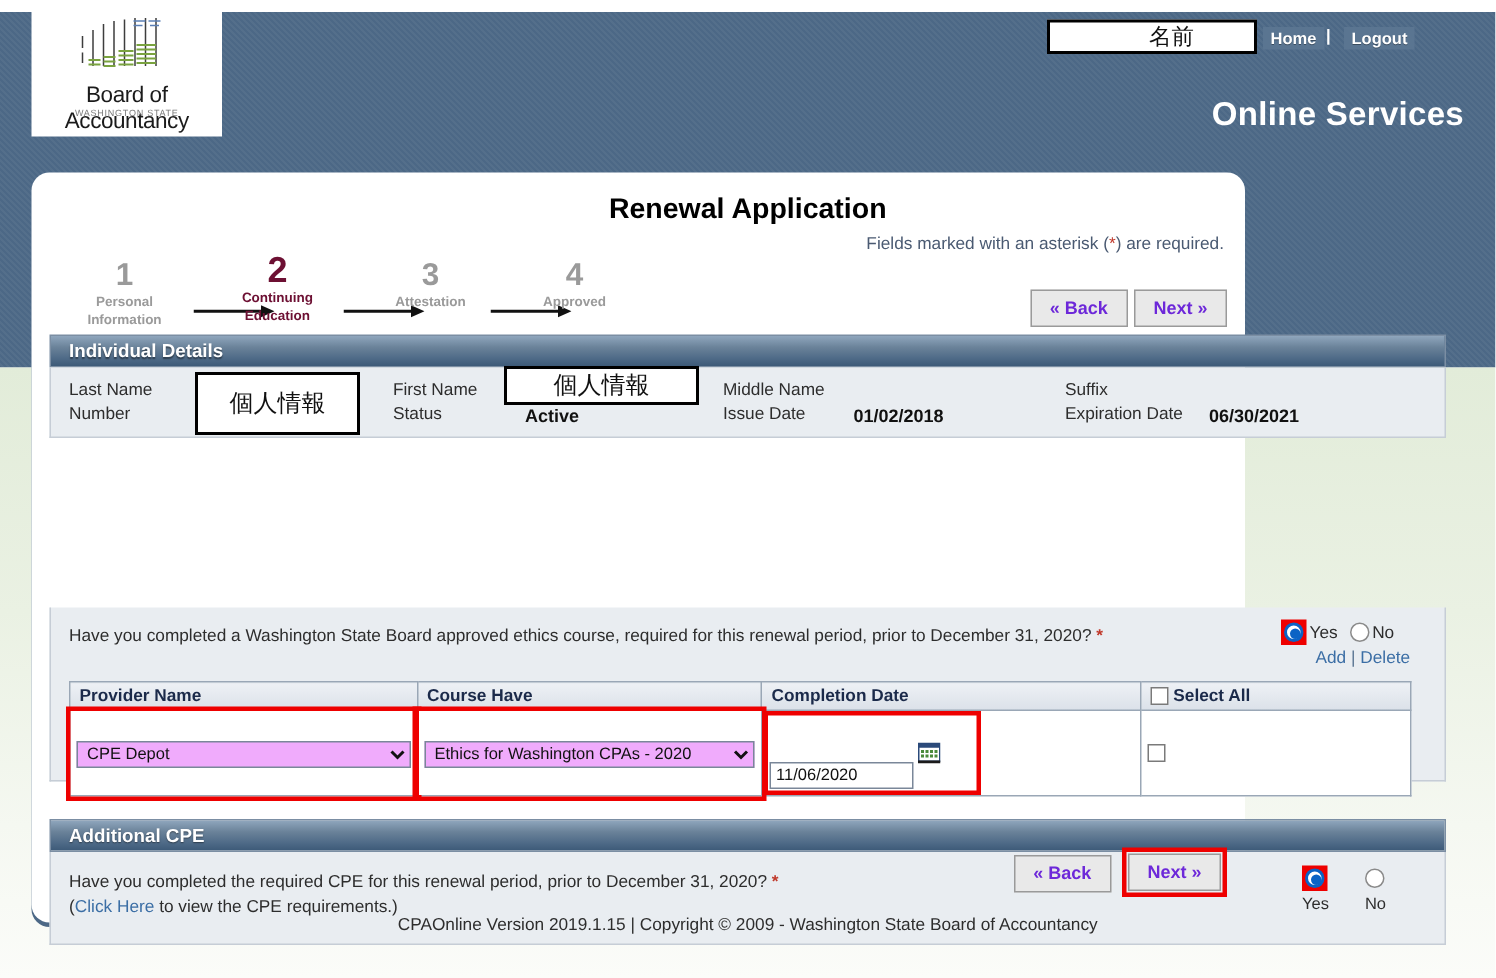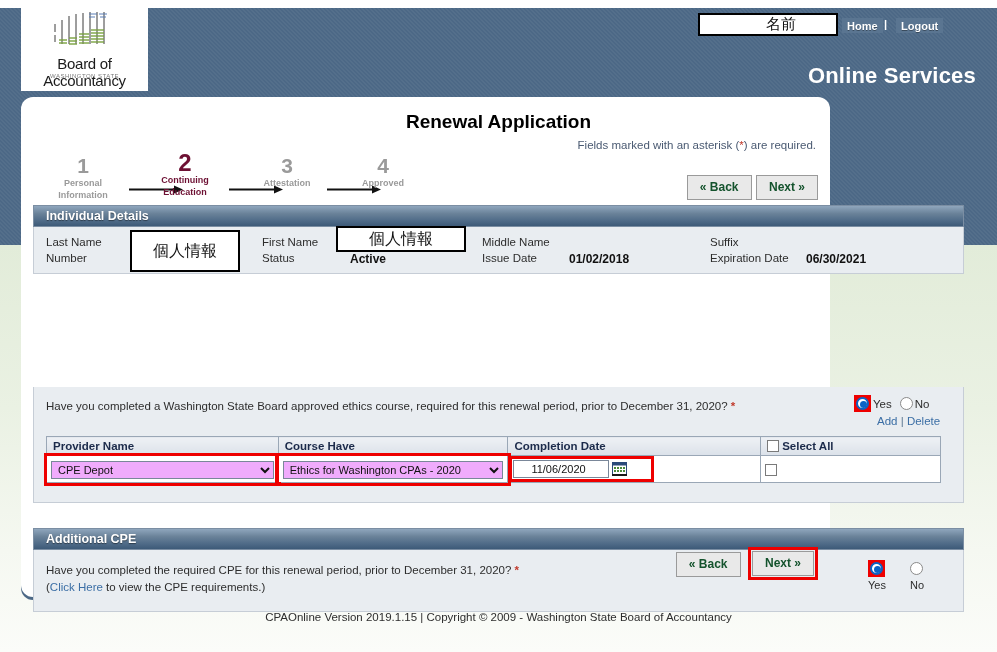--- a/index.html
+++ b/index.html
@@ -66,21 +66,21 @@
   #link-logout { left: 896px; }
 
   #online-services {
     position: absolute; left: 0; top: 63px; width: 976px;
     text-align: right; color: #ffffff; font-size: 22px; font-weight: bold;
     letter-spacing: .2px;
   }
 
   
   #card {
-    position: absolute; left: 21px; top: 97px; width: 809px; height: 500px;
+    position: absolute; left: 21px; top: 115px; width: 809px; height: 500px;
     background: #ffffff;
     border-radius: 12px;
     box-shadow: 0 3px 0 0 #4c6886;
   }
 
   #page-title {
     position: absolute; left: 0; top: 14px; width: 955px;
     text-align: center; font-size: 19px; font-weight: bold; color: #000;
   }
   #required-note {
@@ -103,21 +103,21 @@
   #step4 { left: 300px; top: 4px; }
   .arrow { position: absolute; top: 33px; width: 54px; height: 9px; }
   #arr1 { left: 92px; }
   #arr2 { left: 192px; }
   #arr3 { left: 290px; }
 
   
   .btn {
     display: inline-block; background: #e9e9e9;
     border: 1px solid #9a9a9a;
-    font-size: 12px; font-weight: bold; color: #14532d;
+    font-size: 12px; font-weight: bold; color: #6d28d9;
     padding: 4px 12px 5px 12px; cursor: pointer;
     font-family: "Liberation Sans", sans-serif;
   }
   #top-buttons { position: absolute; right: 12px; top: 78px; }
   #bottom-buttons { position: absolute; right: 12px; top: 450px; }
   .btn-hl-wrap {
     display: inline-block; border: 3px solid #ee0000; padding: 1px; margin-left: 3px;
     vertical-align: middle;
   }
 
@@ -199,23 +199,24 @@
   .cbx {
     width: 12px; height: 12px; border: 1px solid #7a7a7a; background: #ffffff;
     display: inline-block; vertical-align: middle;
   }
   select.f {
     width: 100%; height: 18px; font-size: 11px; padding: 0 2px;
     border: 1px solid #7a8799; background: #f0abfc; color: #111;
     font-family: "Liberation Sans", sans-serif;
   }
   input.f {
-    height: 18px; font-size: 11px; padding: 0 17px;
+    height: 18px; font-size: 11px; padding: 0 3px;
     border: 1px solid #7a8799; background: #ffffff; color: #111;
     font-family: "Liberation Sans", sans-serif;
+    margin-top: 30px;
   }
   .cell-hl { outline: 3px solid #ee0000; outline-offset: 0px; position: relative; z-index: 3; }
 
   
   #cpe-body { position: relative; height: 62px; }
   #cpe-question {
     position: absolute; left: 12px; top: 12px; font-size: 11.5px; color: #2d2d2d; line-height: 17px;
   }
   #cpe-question .ast { color: #c0392b; font-weight: bold; }
   #cpe-question a { color: #3b6ea5; text-decoration: none; }

